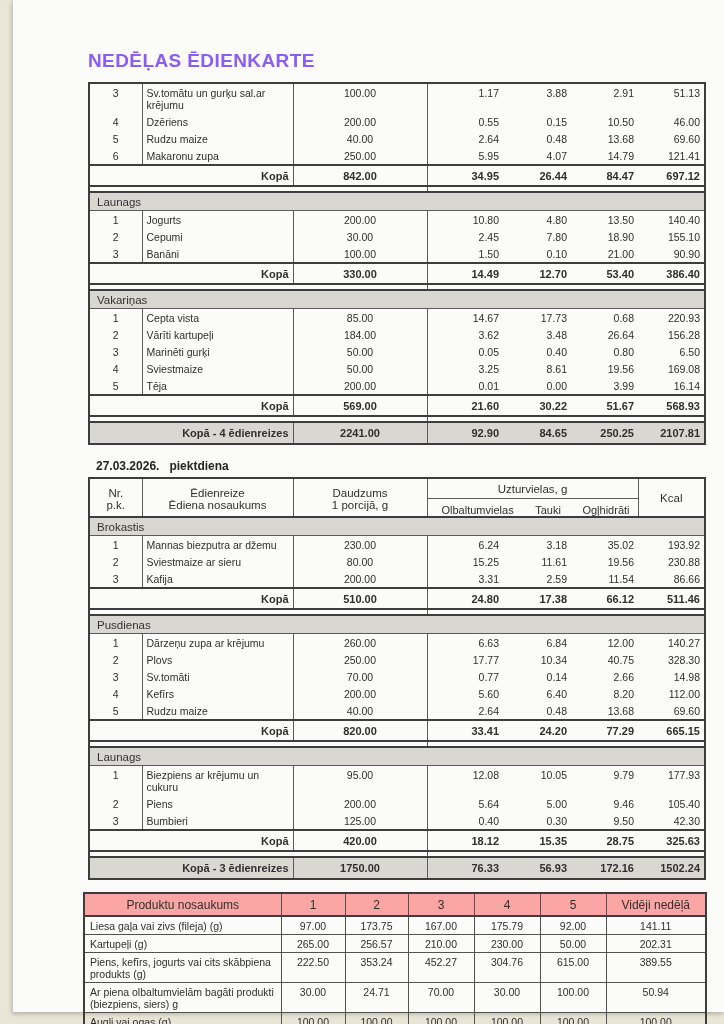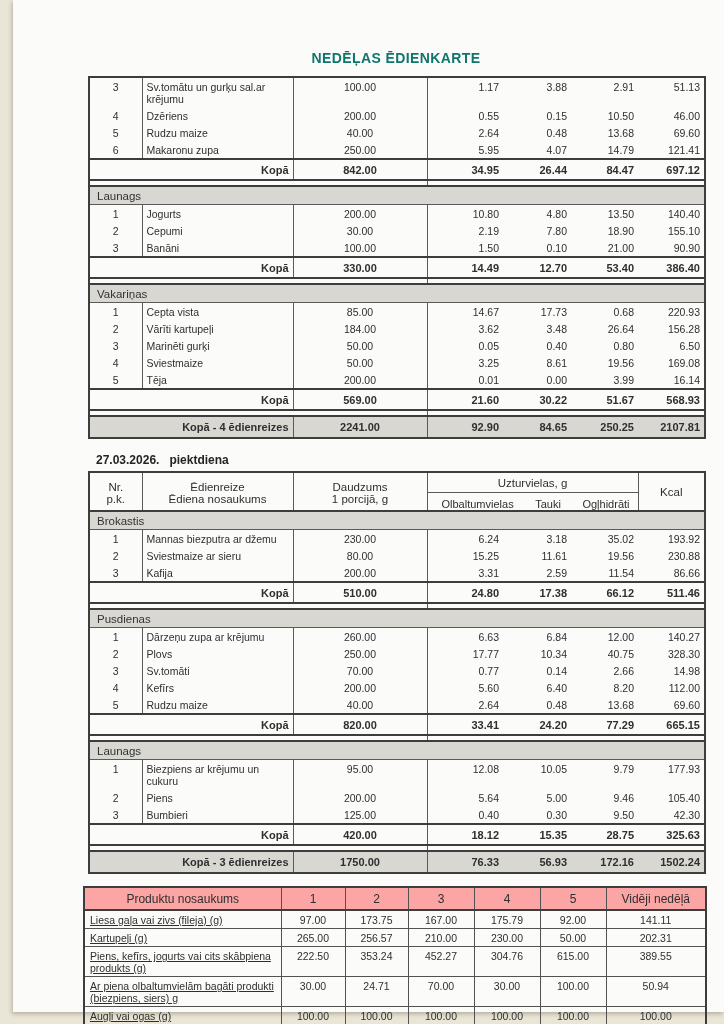--- a/index.html
+++ b/index.html
@@ -9,22 +9,22 @@
     font-family:"Liberation Sans","DejaVu Sans",sans-serif;
     -webkit-font-smoothing:antialiased;
   }
   .page{
     position:absolute;left:13px;top:0;width:711px;height:1012px;
     background:#fbfbfa;
     box-shadow:-1px 2px 4px rgba(90,80,55,.35);
   }
   .content{padding:50px 0 0 75px;color:#2f2f2f;}
   .title{
-    width:616px;text-align:center;font-weight:bold;font-size:14px;
-    letter-spacing:.4px;color:#0f766e;margin:0 0 10px 0;
+    width:616px;font-weight:bold;font-size:19px;
+    letter-spacing:.4px;color:#8b5cf6;margin:0 0 10px 0;
   }
   
   table.menu{
     border-collapse:collapse;table-layout:fixed;width:616px;
     border:2px solid #3d3d3d;font-size:10.5px;color:#2f2f2f;
   }
   table.menu td{
     border-left:1px solid #5a5a5a;border-right:1px solid #5a5a5a;
     padding:3px 4px 2px;line-height:12px;vertical-align:top;
     overflow:hidden;
@@ -68,21 +68,21 @@
     border-collapse:collapse;table-layout:fixed;width:622px;margin-left:-5px;margin-top:12px;
     border:2px solid #3d3d3d;font-size:10.5px;color:#2f2f2f;
   }
   table.prod td{
     border:1px solid #525252;padding:3px 5px 2px;line-height:12px;vertical-align:top;overflow:hidden;
   }
   table.prod thead td{
     background:#fca5a5;text-align:center;font-size:12px;
     border-bottom:2px solid #3d3d3d;padding:5px 4px 4px;vertical-align:middle;
   }
-  td.p-name{padding-left:6px;text-decoration:underline;}
+  td.p-name{padding-left:6px;}
   td.p-val{text-align:center;}
 </style>
 </head>
 <body>
 
 <div class="page">
   <div class="content">
 
     <div class="title">NEDĒĻAS ĒDIENKARTE</div>
 
@@ -164,21 +164,21 @@
             <td class="n n1">10.80</td>
             <td class="n n2">4.80</td>
             <td class="n n3">13.50</td>
             <td class="n nk">140.40</td>
           </tr>
 
           <tr>
             <td class="c-nr">2</td>
             <td class="c-name">Cepumi</td>
             <td class="c-amt">30.00</td>
-            <td class="n n1">2.19</td>
+            <td class="n n1">2.45</td>
             <td class="n n2">7.80</td>
             <td class="n n3">18.90</td>
             <td class="n nk">155.10</td>
           </tr>
 
           <tr>
             <td class="c-nr">3</td>
             <td class="c-name">Banāni</td>
             <td class="c-amt">100.00</td>
             <td class="n n1">1.50</td>

